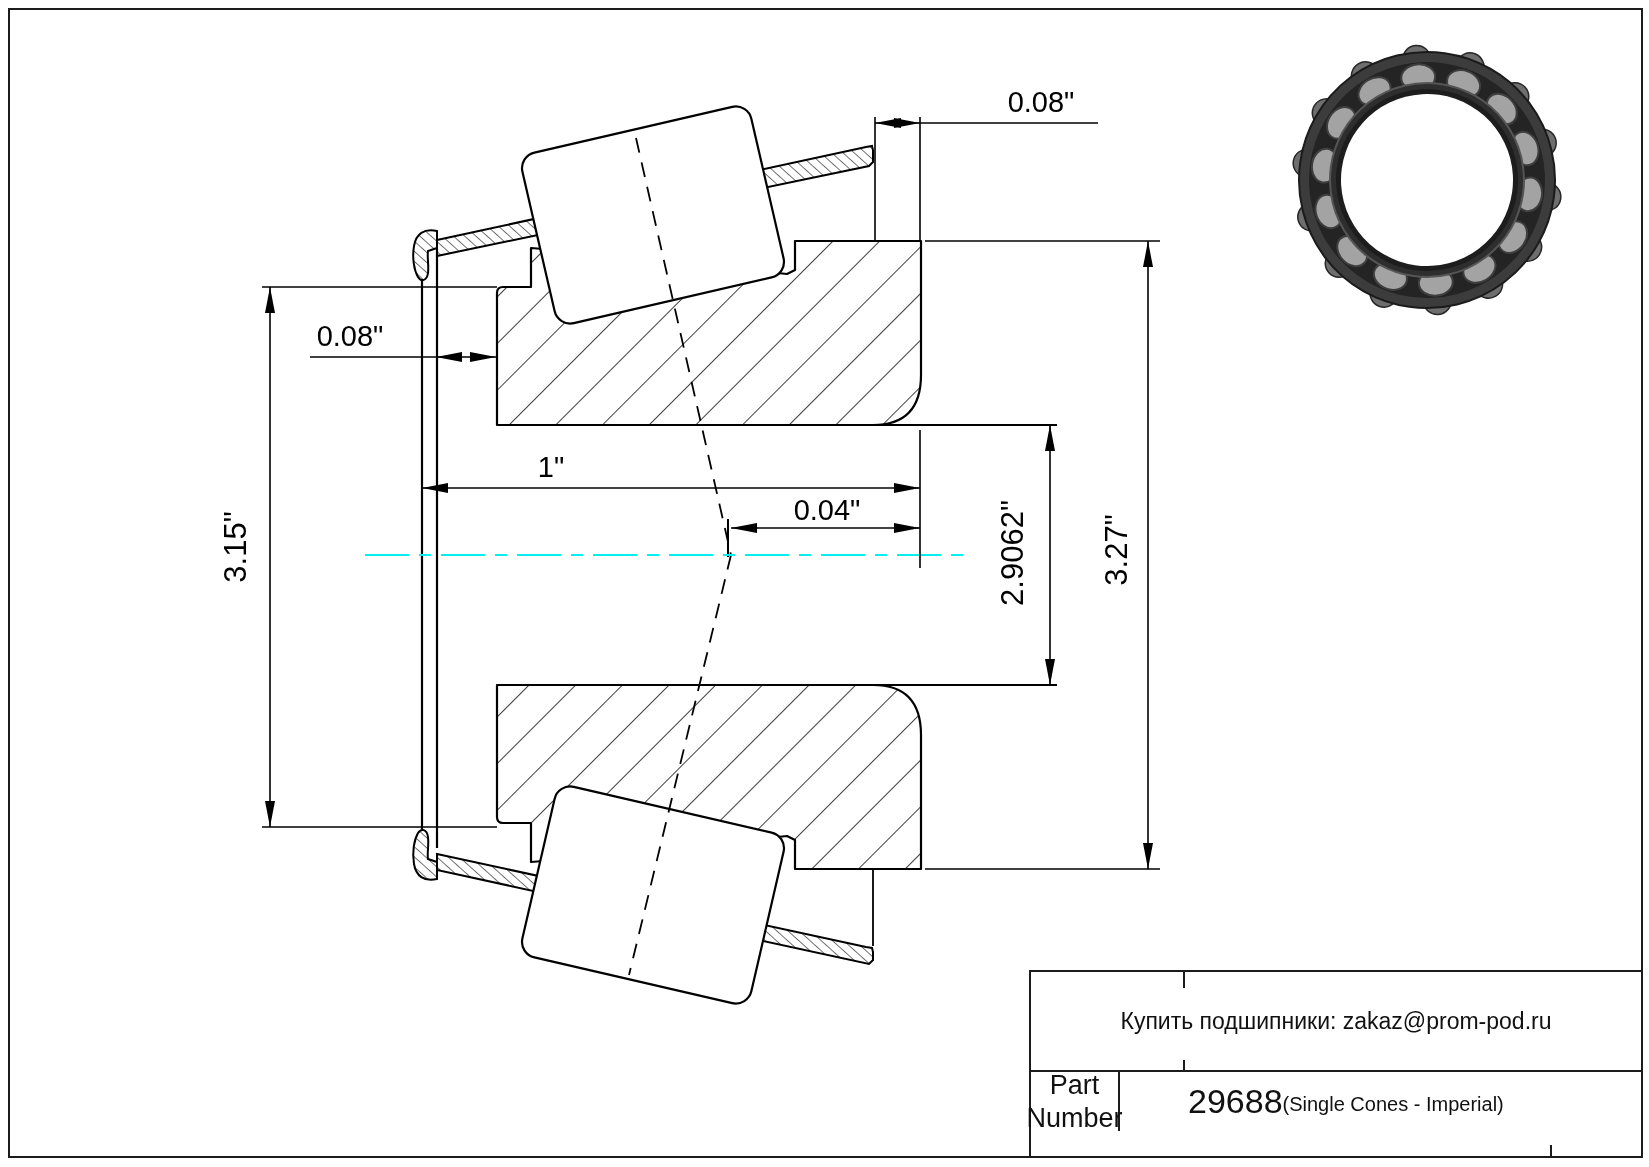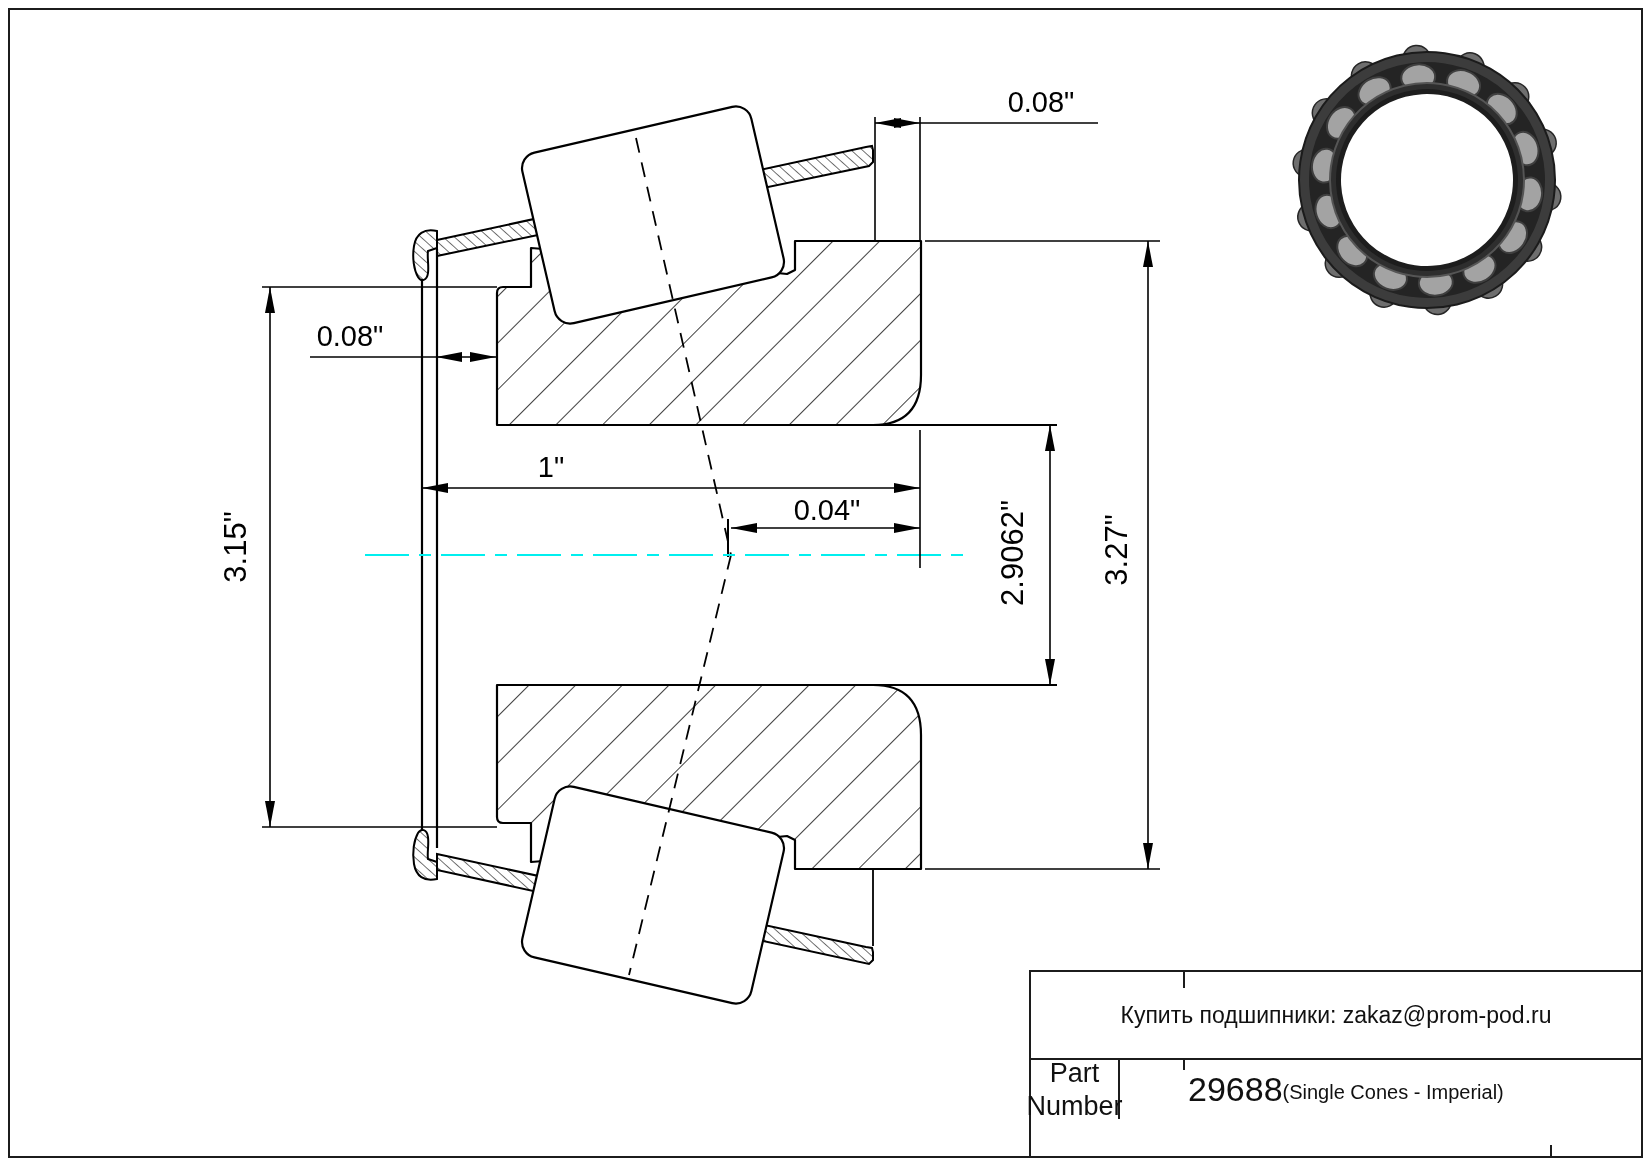--- a/index.html
+++ b/index.html
@@ -6,21 +6,21 @@
   .canvas{position:relative;width:1649px;height:1167px;background:#ffffff;overflow:hidden;
           font-family:"Liberation Sans", sans-serif;color:#111;}
   .frame{position:absolute;left:8px;top:8px;width:1631px;height:1146px;border:2px solid #1c1c1c;}
   svg.art{position:absolute;left:0;top:0;width:1649px;height:1167px;}
   svg.art text{font-family:"Liberation Sans", sans-serif;fill:#000;}
   .dim-h{font-size:29px;}
   .dim-v{font-size:31px;}
   
   .titleblock{position:absolute;left:1029px;top:970px;width:614px;height:188px;background:#fff;
               border:2px solid #1c1c1c;box-sizing:border-box;}
-  .tb-top{height:88px;border-bottom:2px solid #1c1c1c;box-sizing:border-box;display:flex;
+  .tb-top{height:100px;border-bottom:2px solid #1c1c1c;box-sizing:border-box;display:flex;
           align-items:center;justify-content:center;font-size:23px;}
   .tb-bottom{height:59px;display:flex;}
   .tb-part{width:89px;border-right:2px solid #1c1c1c;box-sizing:border-box;display:flex;
            align-items:center;justify-content:center;text-align:center;font-size:27px;line-height:1.2;}
   .tb-value{flex:1;display:flex;align-items:center;padding-left:68px;border-radius:6px;}
   .pn{font-size:34px;}
   .pn-note{font-size:20px;margin-left:0;padding-top:6px;}
   .tick{position:absolute;width:2px;background:#1c1c1c;}
   .tick.t1{left:152px;top:0;height:16px;}
   .tick.t2{left:152px;top:88px;height:10px;}

